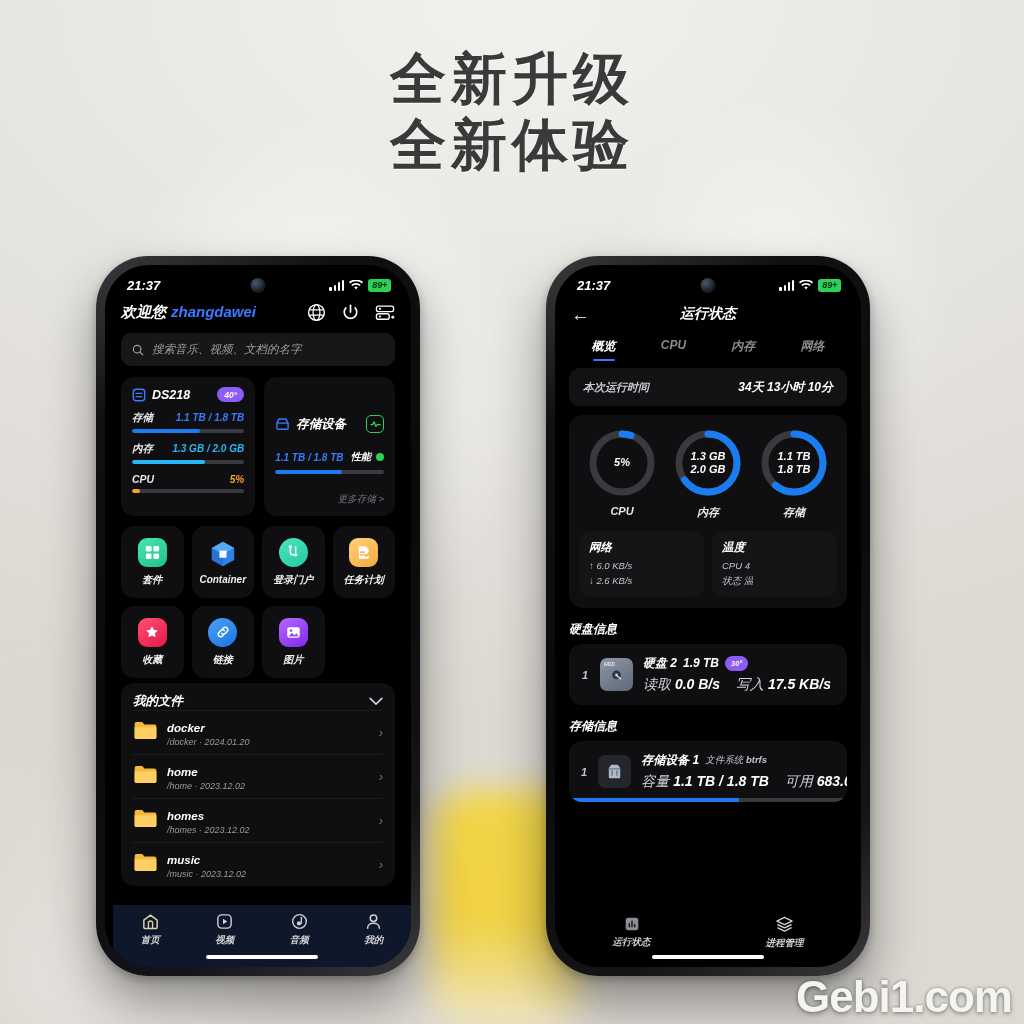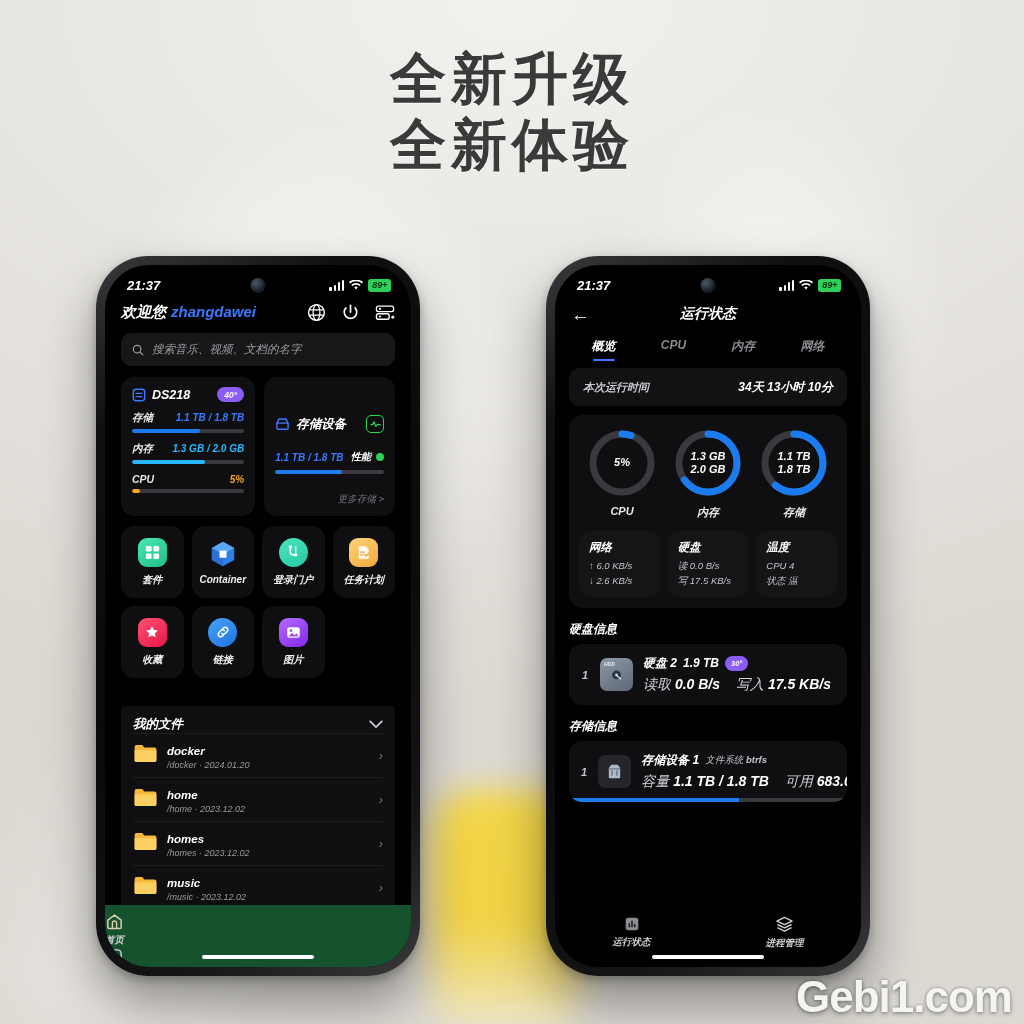--- a/index.html
+++ b/index.html
@@ -121,39 +121,39 @@
     background:#0f0f11; border-radius:13px; height:72px;
     display:flex; flex-direction:column; align-items:center; justify-content:center; gap:6px;
   }
   .appicon{
     width:29px; height:29px; border-radius:9px;
     display:flex; align-items:center; justify-content:center;
   }
   .applabel{ font-size:10px; font-weight:700; color:#f0f0f2; }
   
   .files{
-    margin:28px 16px 0 16px; background:#0f0f11; border-radius:4px;
+    margin:5px 16px 0 16px; background:#0f0f11; border-radius:13px;
     padding:10px 12px 0 12px; overflow:hidden;
   }
   .files-head{ display:flex; align-items:center; justify-content:space-between; }
   .files-title{ font-size:12.5px; font-weight:700; }
   .filerow{
     display:flex; align-items:center; gap:9px; padding:7px 0;
     border-top:1px solid #1d1d20;
   }
   .filerow:first-of-type{ border-top:none; }
   .folder{ flex:0 0 auto; }
   .fmeta{ flex:1; min-width:0; }
   .fname{ font-size:11.5px; font-weight:700; color:#fff; }
   .fpath{ font-size:9px; color:#9b9b9f; margin-top:1px; }
   .chev{ color:#76767c; font-size:13px; }
   
   .tabbar{
-    position:absolute; left:0; right:0; bottom:0; height:62px;
-    background:#14532d; display:flex; align-items:flex-start; padding-top:7px;flex-direction:column;
+    position:absolute; left:8px; right:0; bottom:0; height:62px;
+    background:#0f172a; display:flex; align-items:flex-start; padding-top:7px;
   }
   .tab{ flex:1; display:flex; flex-direction:column; align-items:center; gap:3px; }
   .tablabel{ font-size:9.5px; font-weight:700; color:#cfcfd4; }
   .homebar{
     position:absolute; left:50%; transform:translateX(-50%); bottom:8px;
     width:112px; height:4px; border-radius:3px; background:#fff;
   }
   
   .rp-head{ display:flex; align-items:center; padding:4px 16px 0 16px; position:relative; height:26px; }
   .back{ font-size:19px; line-height:1; color:#fff; }
@@ -629,25 +629,20 @@
         </div>
       </div>
 
       <div class="minirow">
         <div class="mini">
           <div class="mini-t">网络</div>
           <div class="mini-l">↑ 6.0 KB/s</div>
           <div class="mini-l">↓ 2.6 KB/s</div>
         </div>
         <div class="mini">
-          <div class="mini-t">硬盘</div>
-          <div class="mini-l">读 0.0 B/s</div>
-          <div class="mini-l">写 17.5 KB/s</div>
-        </div>
-        <div class="mini">
           <div class="mini-t">温度</div>
           <div class="mini-l">CPU 4</div>
           <div class="mini-l">状态 温</div>
         </div>
       </div>
     </div>
 
     <div class="sect-title">硬盘信息</div>
     <div class="infocard">
       <span class="idx">1</span>

